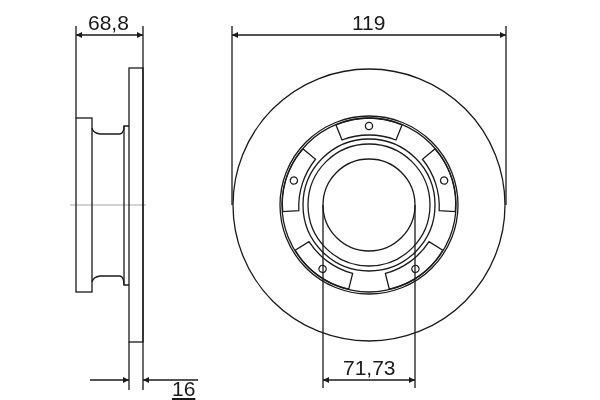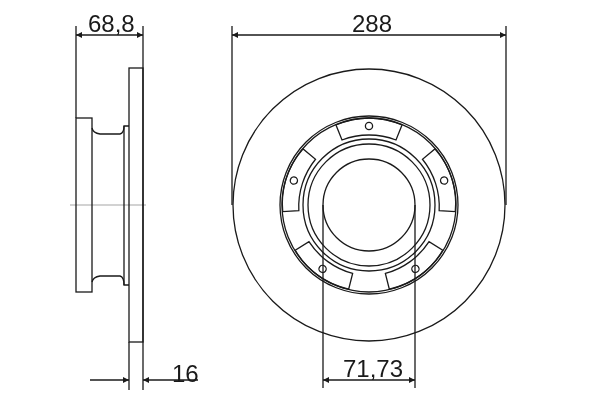--- a/index.html
+++ b/index.html
@@ -1,18 +1,18 @@
 <!DOCTYPE html>
 <html><head>
 <meta charset="utf-8">
 <style>
   html, body { margin: 0; padding: 0; background: #ffffff; }
   body { width: 600px; height: 400px; overflow: hidden; position: relative; font-family: "Liberation Sans", sans-serif; }
   #drawing { position: absolute; left: 0; top: 0; width: 600px; height: 400px; }
-  .dim-label { position: absolute; font-family: "Liberation Sans", sans-serif; font-size: 24px; color: #1a1a1a; line-height: 1; white-space: nowrap; }
+  .dim-label { position: absolute; font-family: "Liberation Sans", sans-serif; font-size: 21px; color: #1a1a1a; line-height: 1; white-space: nowrap; }
 </style>
 </head>
 <body>
 
 <svg id="drawing" viewBox="0 0 600 400" xmlns="http://www.w3.org/2000/svg">
   <defs>
     <marker id="arrow" viewBox="0 0 10 10" refX="10" refY="5" markerWidth="14" markerHeight="6" markerUnits="userSpaceOnUse" orient="auto-start-reverse">
       <path d="M0,0 L10,5 L0,10 z" fill="#1a1a1a"></path>
     </marker>
   </defs>
@@ -81,15 +81,15 @@
       <line x1="415" y1="205" x2="415" y2="388"></line>
     </g>
 
     <line x1="232" y1="35" x2="506" y2="35" marker-start="url(#arrow)" marker-end="url(#arrow)"></line>
 
     <line x1="323" y1="380" x2="415" y2="380" marker-start="url(#arrow)" marker-end="url(#arrow)"></line>
   </g>
 </svg>
 
 <div class="dim-label" style="left:88px; top:12px;">68,8</div>
-<div class="dim-label" style="left:172px; top:362px;">16</div>
-<div class="dim-label" style="left:352px; top:12px;">288</div>
+<div class="dim-label" style="left:172px; top:378px;text-decoration:underline;">16</div>
+<div class="dim-label" style="left:352px; top:12px;">119</div>
 <div class="dim-label" style="left:343px; top:357px;">71,73</div>
 
 </body></html>

